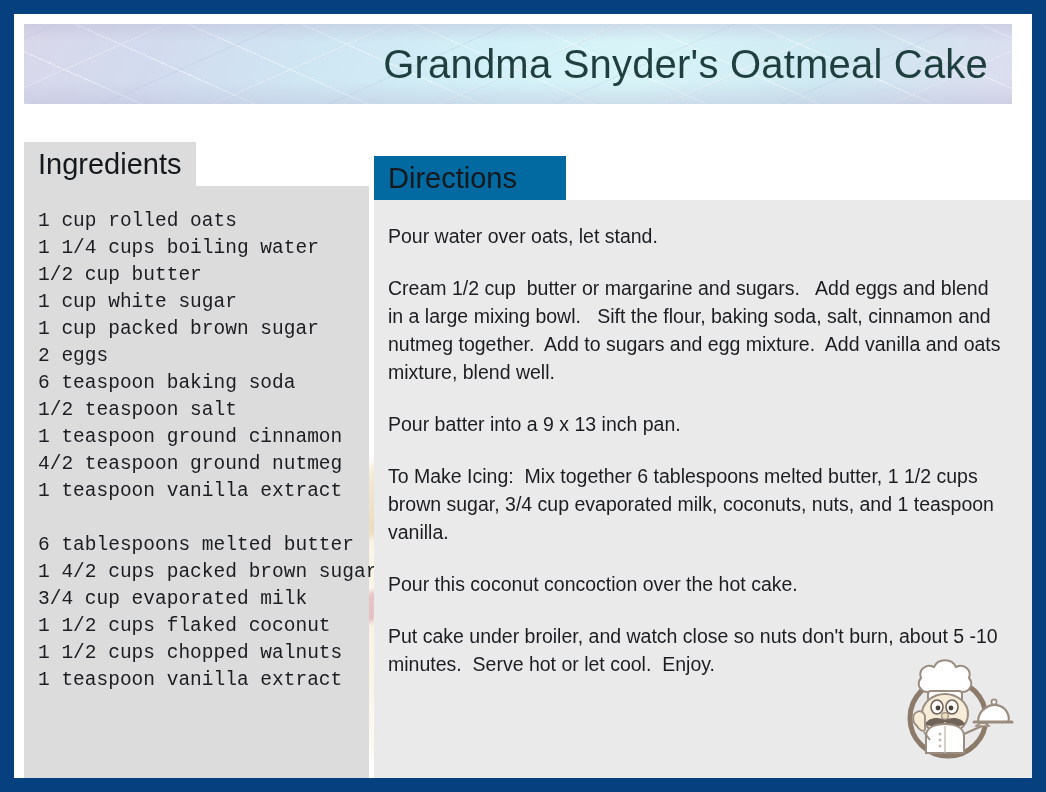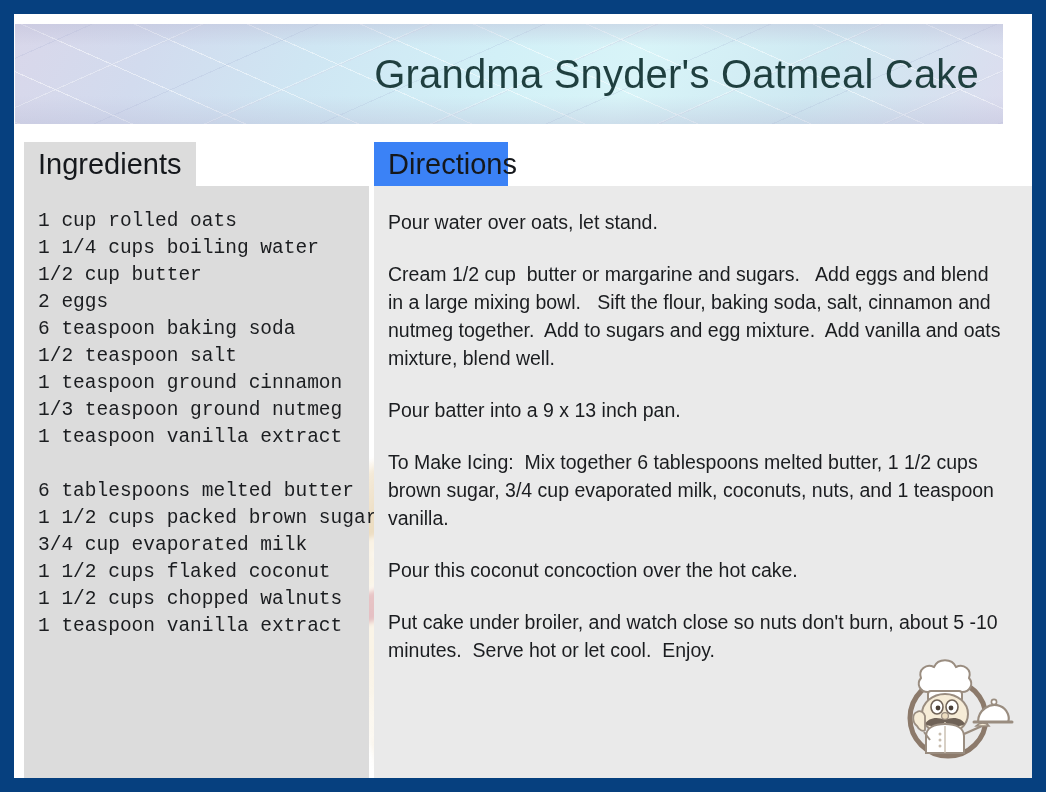--- a/index.html
+++ b/index.html
@@ -18,24 +18,24 @@
     height: 792px;
     box-sizing: border-box;
     background: #ffffff;
     border: 14px solid #06407f;
     overflow: hidden;
   }
 
   
   .banner {
     position: absolute;
-    left: 1px;
+    left: 10px;
     top: 10px;
     width: 988px;
-    height: 100px;
+    height: 80px;
     overflow: hidden;
     background:
       linear-gradient(115deg,
         #d9d7ea 0%,
         #d2dbee 14%,
         #cfe6f3 30%,
         #d2f0f7 48%,
         #d8f4f8 62%,
         #cfe9f2 80%,
         #dcdcee 100%);
@@ -117,21 +117,21 @@
 
   #ingredients-col { left: 10px; width: 345px; }
   #ingredients-col .col-head { width: 172px; background: #dcdcdc; }
   #ingredients-col .col-body {
     width: 345px;
     height: 640px;
     background: #dcdcdc;
   }
 
   #directions-col { left: 360px; width: 658px; }
-  #directions-col .col-head { width: 134px; background: #3b82f6; }
+  #directions-col .col-head { width: 192px; background: #0369a1; margin-top: 14px; }
   #directions-col .col-body {
     width: 658px;
     height: 640px;
     background: #eaeaea;
     padding-right: 24px;
     line-height: 28px;
   }
 
   .ing-line { white-space: pre; font-family: Liberation Mono, monospace; }
   .ing-gap { height: 27px; }
@@ -225,29 +225,31 @@
       </g>
     </g>
   </svg>
 
   <div class="col" id="ingredients-col">
     <div class="col-head">Ingredients</div>
     <div class="col-body" id="ingredients-body">
         <div class="ing-line">1 cup rolled oats</div>
         <div class="ing-line">1 1/4 cups boiling water</div>
         <div class="ing-line">1/2 cup butter</div>
+        <div class="ing-line">1 cup white sugar</div>
+        <div class="ing-line">1 cup packed brown sugar</div>
         <div class="ing-line">2 eggs</div>
         <div class="ing-line">6 teaspoon baking soda</div>
         <div class="ing-line">1/2 teaspoon salt</div>
         <div class="ing-line">1 teaspoon ground cinnamon</div>
-        <div class="ing-line">1/3 teaspoon ground nutmeg</div>
+        <div class="ing-line">4/2 teaspoon ground nutmeg</div>
         <div class="ing-line">1 teaspoon vanilla extract</div>
         <div class="ing-gap"></div>
         <div class="ing-line">6 tablespoons melted butter</div>
-        <div class="ing-line">1 1/2 cups packed brown sugar</div>
+        <div class="ing-line">1 4/2 cups packed brown sugar</div>
         <div class="ing-line">3/4 cup evaporated milk</div>
         <div class="ing-line">1 1/2 cups flaked coconut</div>
         <div class="ing-line">1 1/2 cups chopped walnuts</div>
         <div class="ing-line">1 teaspoon vanilla extract</div>
       </div>
   </div>
 
   <div class="col" id="directions-col">
     <div class="col-head">Directions</div>
     <div class="col-body" id="directions-body">

